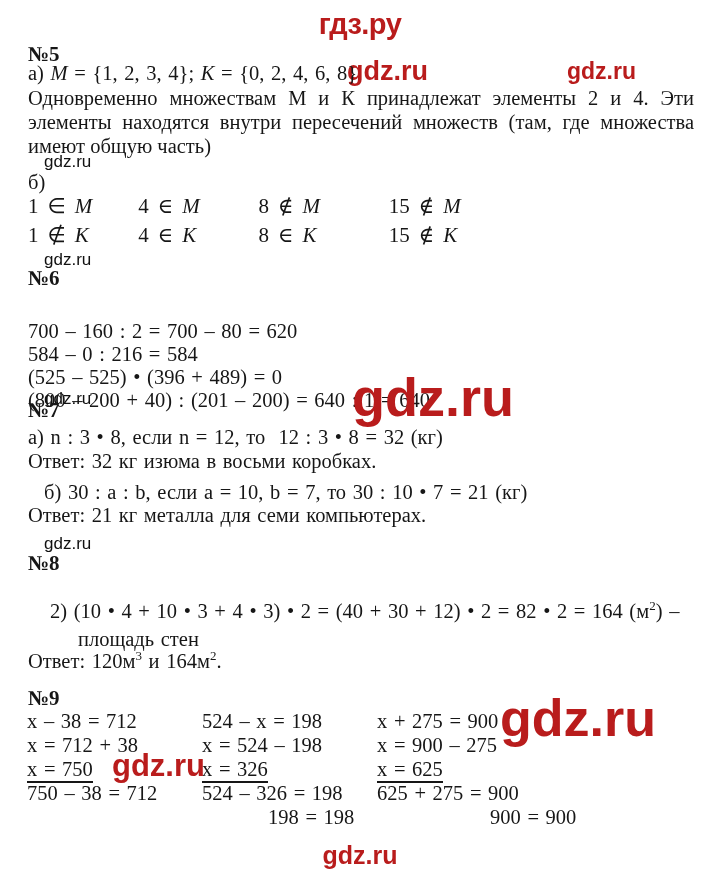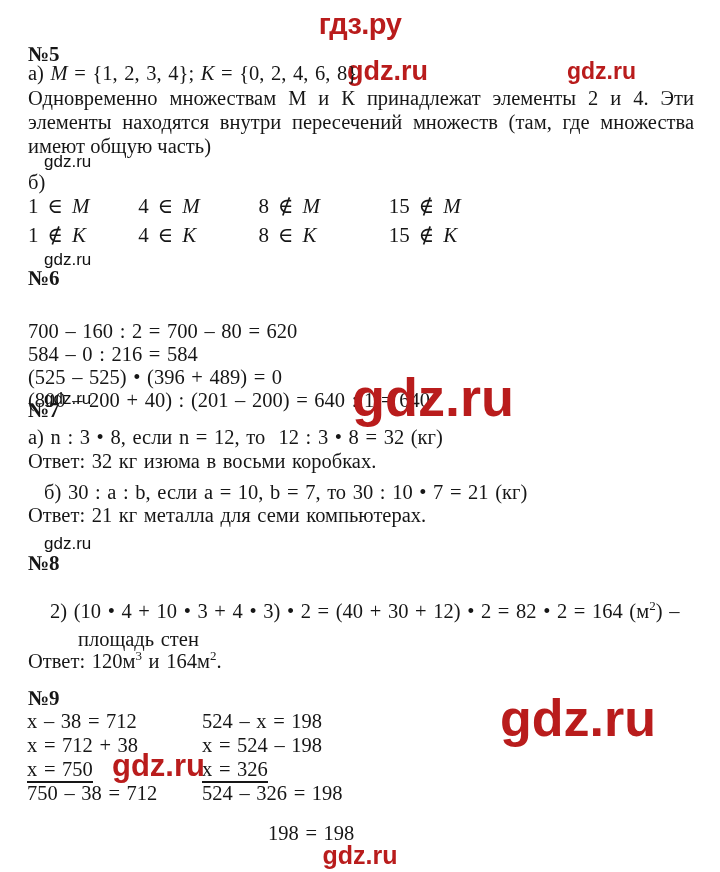--- a/index.html
+++ b/index.html
@@ -13,35 +13,35 @@
   .num-title{font-size:21px;font-weight:bold;}
   
   .site-header{top:8px;left:0;right:0;text-align:center;font-size:29px;letter-spacing:-0.5px;}
   
   .para{width:666px;line-height:24px;}
   .para .jline{text-align:justify;text-align-last:justify;}
   .para .jlast{text-align:left;}
   
   .mrow{white-space:nowrap;height:29px;line-height:29px;font-size:21px;}
   .mcell{display:inline-block;}
-  .mcell.c1{width:105px;}
+  .mcell.c1{width:105px;font-family:Liberation Serif, serif;}
   .mcell.c2{width:115px;}
   .mcell.c3{width:125px;}
   .rel{margin:0 9px;}
   .setl{font-style:italic;}
   
   .p6 .txt{line-height:23px;}
   
   sup{font-size:13px;line-height:0;}
   
   .p9col{width:175px;}
   .p9col .eq{height:24px;line-height:24px;font-size:20.5px;white-space:nowrap;word-spacing:1.5px;}
   .u{display:inline-block;border-bottom:2px solid #161616;padding-bottom:0px;}
   .sh1{padding-left:55px;}
-  .sh2{padding-left:66px;margin-top:16px;}
+  .sh2{padding-left:66px;}
   .sh3{padding-left:113px;}
   .footer-wm{top:841px;left:0;right:0;text-align:center;font-size:25px;}
 </style>
 </head>
 <body>
 
 <div class="page">
 
   <div class="abs wm site-header">гдз.ру</div>
 
@@ -113,19 +113,26 @@
   </div>
 
   <div class="abs serif p9col" style="left:202px;top:709px;">
     <div class="eq">524 – х = 198</div>
     <div class="eq">х = 524 – 198</div>
     <div class="eq"><span class="u">х = 326</span></div>
     <div class="eq">524 – 326 = 198</div>
     <div class="eq sh2">198 = 198</div>
   </div>
 
+  <div class="abs serif p9col" style="left:377px;top:709px;">
+    <div class="eq">х + 275 = 900</div>
+    <div class="eq">х = 900 – 275</div>
+    <div class="eq"><span class="u">х = 625</span></div>
+    <div class="eq">625 + 275 = 900</div>
+    <div class="eq sh3">900 = 900</div>
+  </div>
 
   <div class="abs wm" style="left:500px;top:688px;font-size:52px;">gdz.ru</div>
   <div class="abs wm" style="left:112px;top:748px;font-size:31px;">gdz.ru</div>
 
   <div class="abs wm footer-wm">gdz.ru</div>
 
 </div>
 
 </body></html>

